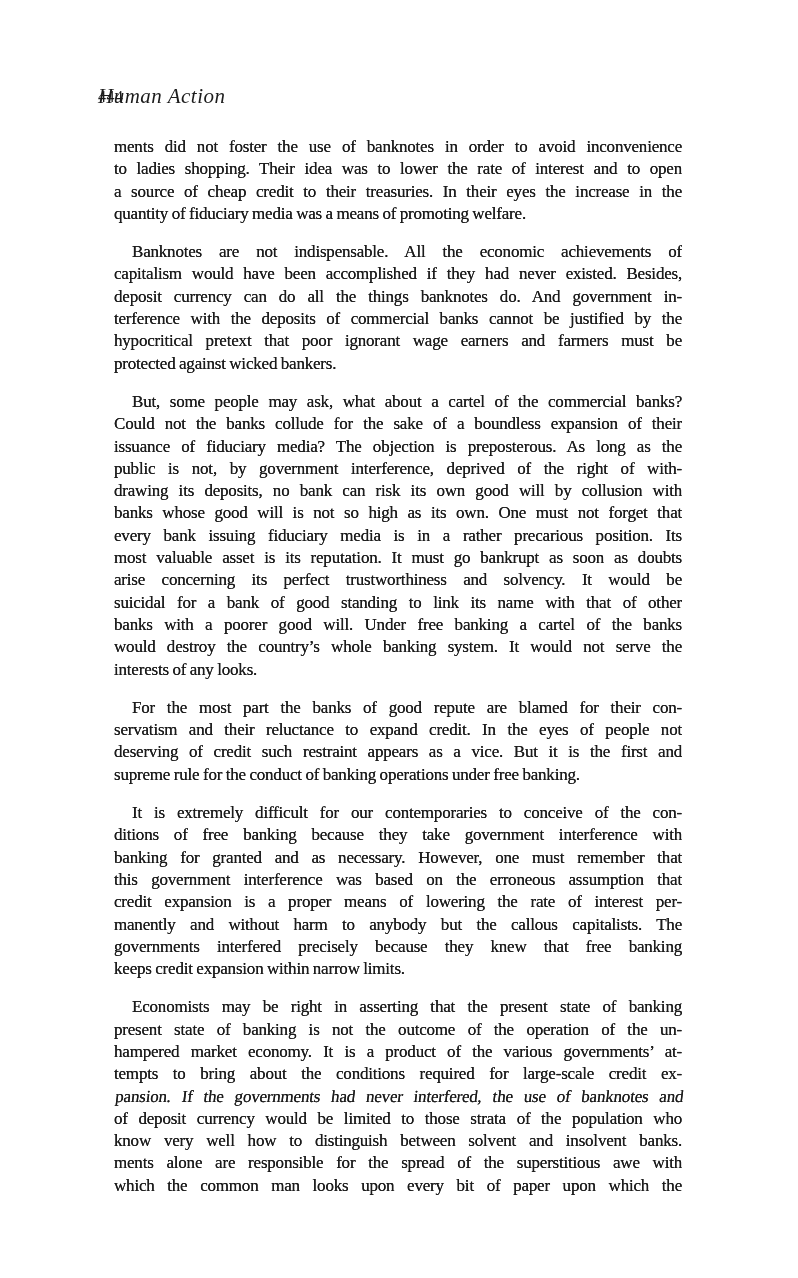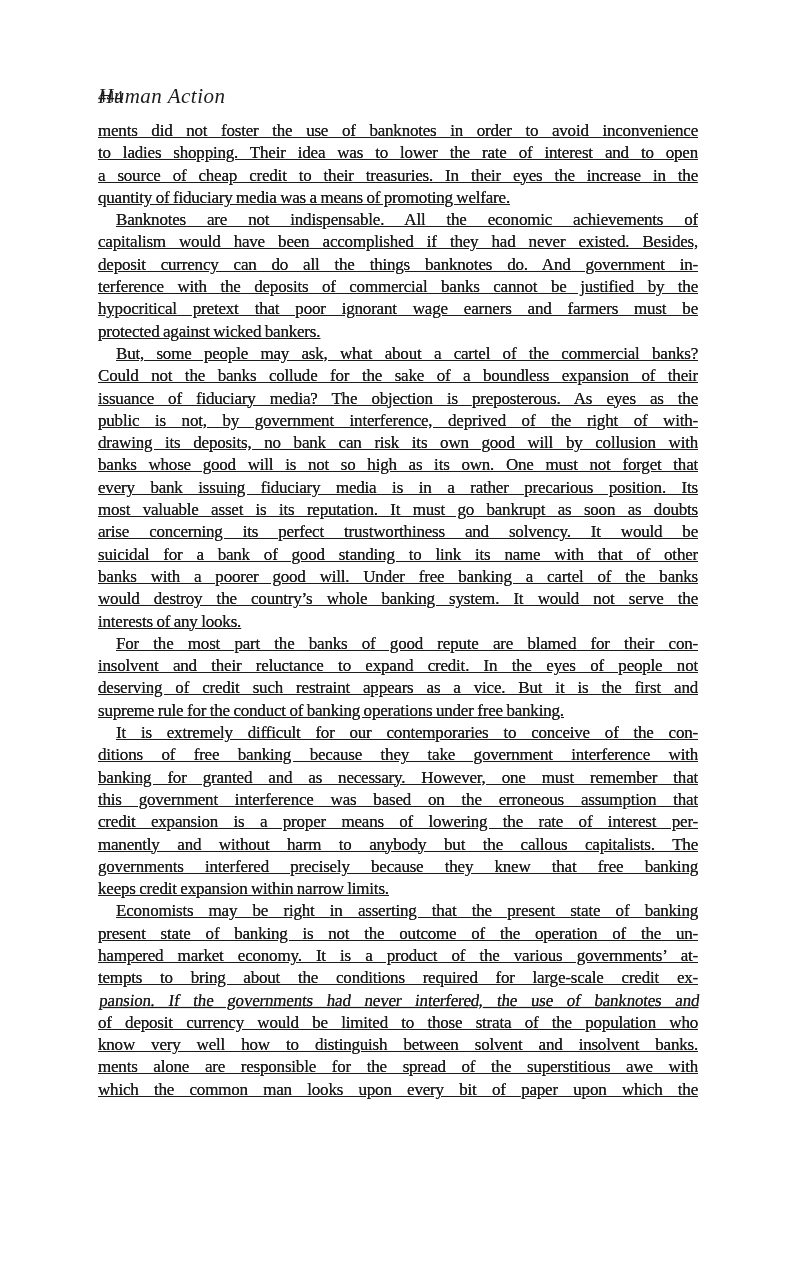--- a/index.html
+++ b/index.html
@@ -40,22 +40,21 @@
     text-align: left;
     font-style: italic;
     font-size: 21px;
     letter-spacing: 0.5px;
     padding-top: 0px;
   }
   .page-body {
     width: 600px;
   }
   .paragraph {
-    margin: 0;
-    text-decoration: underline;
+    margin: 16px;
   }
   .line {
     height: var(--lh);
     line-height: var(--lh);
     font-size: 17px;
     letter-spacing: -0.2px;
     word-spacing: -0.5px;
     text-align: justify;
     text-align-last: justify;
     overflow: hidden;
@@ -93,35 +92,35 @@
         <div class="line indent">Banknotes are not indispensable. All the economic achievements of</div>
         <div class="line">capitalism would have been accomplished if they had never existed. Besides,</div>
         <div class="line">deposit currency can do all the things banknotes do. And government in-</div>
         <div class="line">terference with the deposits of commercial banks cannot be justified by the</div>
         <div class="line">hypocritical pretext that poor ignorant wage earners and farmers must be</div>
         <div class="line last">protected against wicked bankers.</div>
       </div>
       <div class="paragraph">
         <div class="line indent">But, some people may ask, what about a cartel of the commercial banks?</div>
         <div class="line">Could not the banks collude for the sake of a boundless expansion of their</div>
-        <div class="line">issuance of fiduciary media? The objection is preposterous. As eyes as the</div>
+        <div class="line">issuance of fiduciary media? The objection is preposterous. As long as the</div>
         <div class="line">public is not, by government interference, deprived of the right of with-</div>
         <div class="line">drawing its deposits, no bank can risk its own good will by collusion with</div>
         <div class="line">banks whose good will is not so high as its own. One must not forget that</div>
         <div class="line">every bank issuing fiduciary media is in a rather precarious position. Its</div>
         <div class="line">most valuable asset is its reputation. It must go bankrupt as soon as doubts</div>
         <div class="line">arise concerning its perfect trustworthiness and solvency. It would be</div>
         <div class="line">suicidal for a bank of good standing to link its name with that of other</div>
         <div class="line">banks with a poorer good will. Under free banking a cartel of the banks</div>
         <div class="line">would destroy the country’s whole banking system. It would not serve the</div>
         <div class="line last">interests of any looks.</div>
       </div>
       <div class="paragraph">
         <div class="line indent">For the most part the banks of good repute are blamed for their con-</div>
-        <div class="line">insolvent and their reluctance to expand credit. In the eyes of people not</div>
+        <div class="line">servatism and their reluctance to expand credit. In the eyes of people not</div>
         <div class="line">deserving of credit such restraint appears as a vice. But it is the first and</div>
         <div class="line last">supreme rule for the conduct of banking operations under free banking.</div>
       </div>
       <div class="paragraph">
         <div class="line indent">It is extremely difficult for our contemporaries to conceive of the con-</div>
         <div class="line">ditions of free banking because they take government interference with</div>
         <div class="line">banking for granted and as necessary. However, one must remember that</div>
         <div class="line">this government interference was based on the erroneous assumption that</div>
         <div class="line">credit expansion is a proper means of lowering the rate of interest per-</div>
         <div class="line">manently and without harm to anybody but the callous capitalists. The</div>

